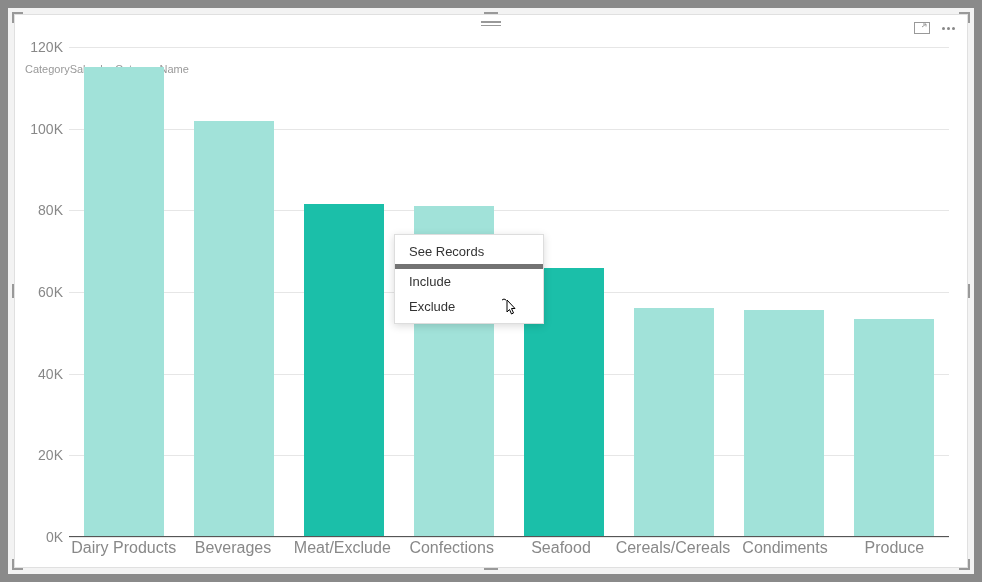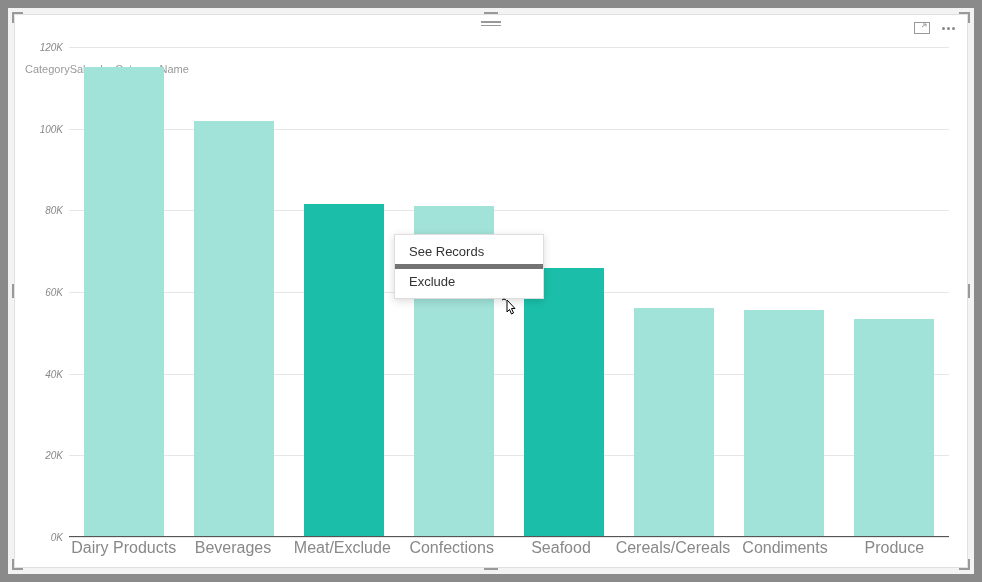--- a/index.html
+++ b/index.html
@@ -94,24 +94,23 @@
   .y-axis {
     position: absolute;
     left: 0;
     top: 0;
     bottom: 0;
     width: 34px;
   }
   .y-tick {
     position: absolute;
     right: 4px;
-    font-size: 10px;
+    font-size: 14px;
     color: #888;
     transform: translateY(-50%);
-    font-style: italic;
   }
   .grid {
     position: absolute;
     left: 36px;
     right: 0;
     top: 0;
     bottom: 0;
   }
   .gridline {
     position: absolute;
@@ -298,20 +297,21 @@
           <div class="x-label">Seafood</div>
           <div class="x-label">Cereals/Cereals</div>
           <div class="x-label">Condiments</div>
           <div class="x-label">Produce</div>
         </div>
     </div>
   </div>
 
   <div class="context-menu" style="left: 386px; top: 226px;">
       <div class="menu-item divided">See Records</div>
+      <div class="menu-item">Include</div>
       <div class="menu-item">Exclude</div>
     </div>
 
   <div class="cursor" style="left: 492px; top: 290px;">
     <svg width="20" height="22" viewBox="0 0 20 22">
       <path d="M7 2 L7 14 L9.5 11.5 L11.5 16 L13.5 15 L11.5 10.5 L15 10.5 Z" fill="#fff" stroke="#000" stroke-width="1"></path>
       <path d="M6 2 Q4 0 2 2" stroke="#000" fill="none"></path>
     </svg>
   </div>
 

